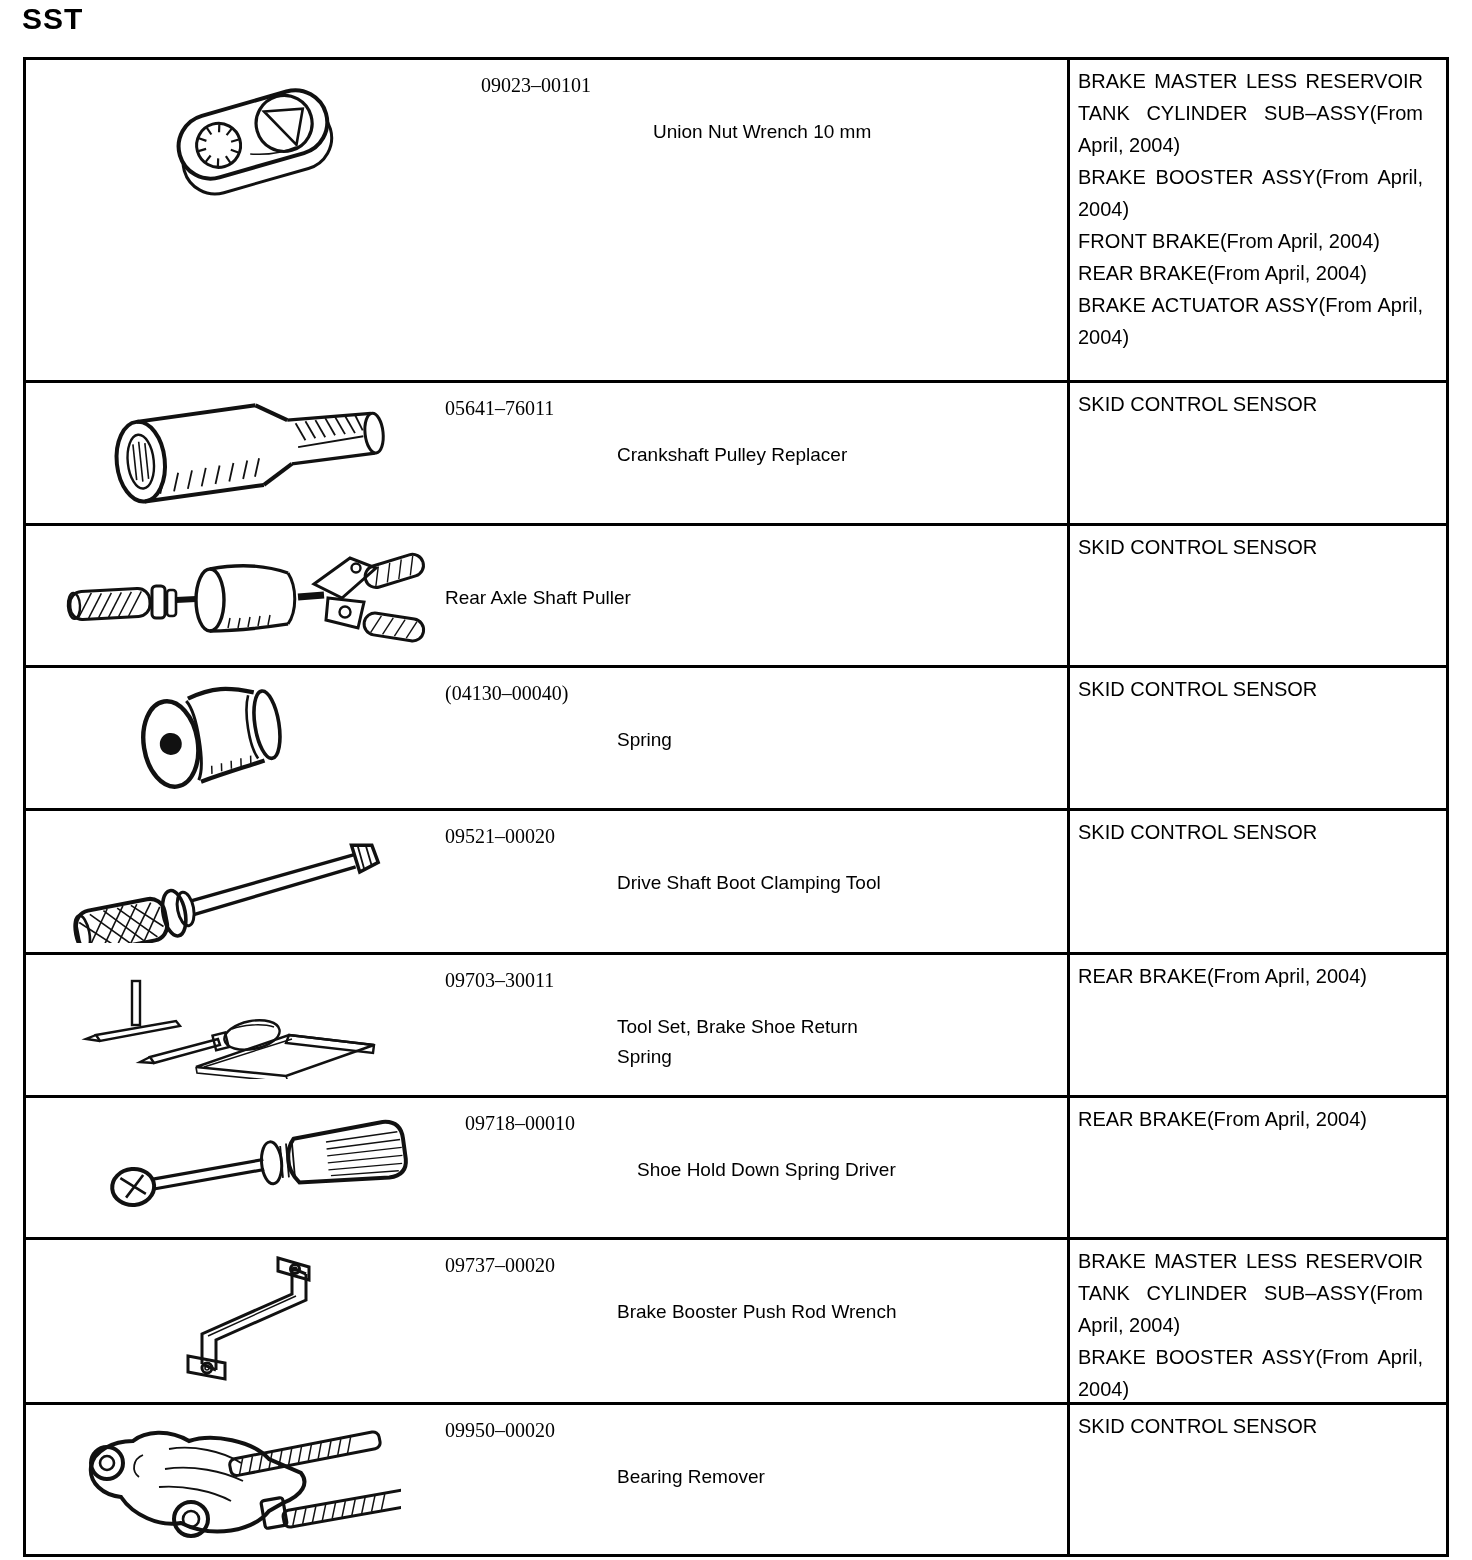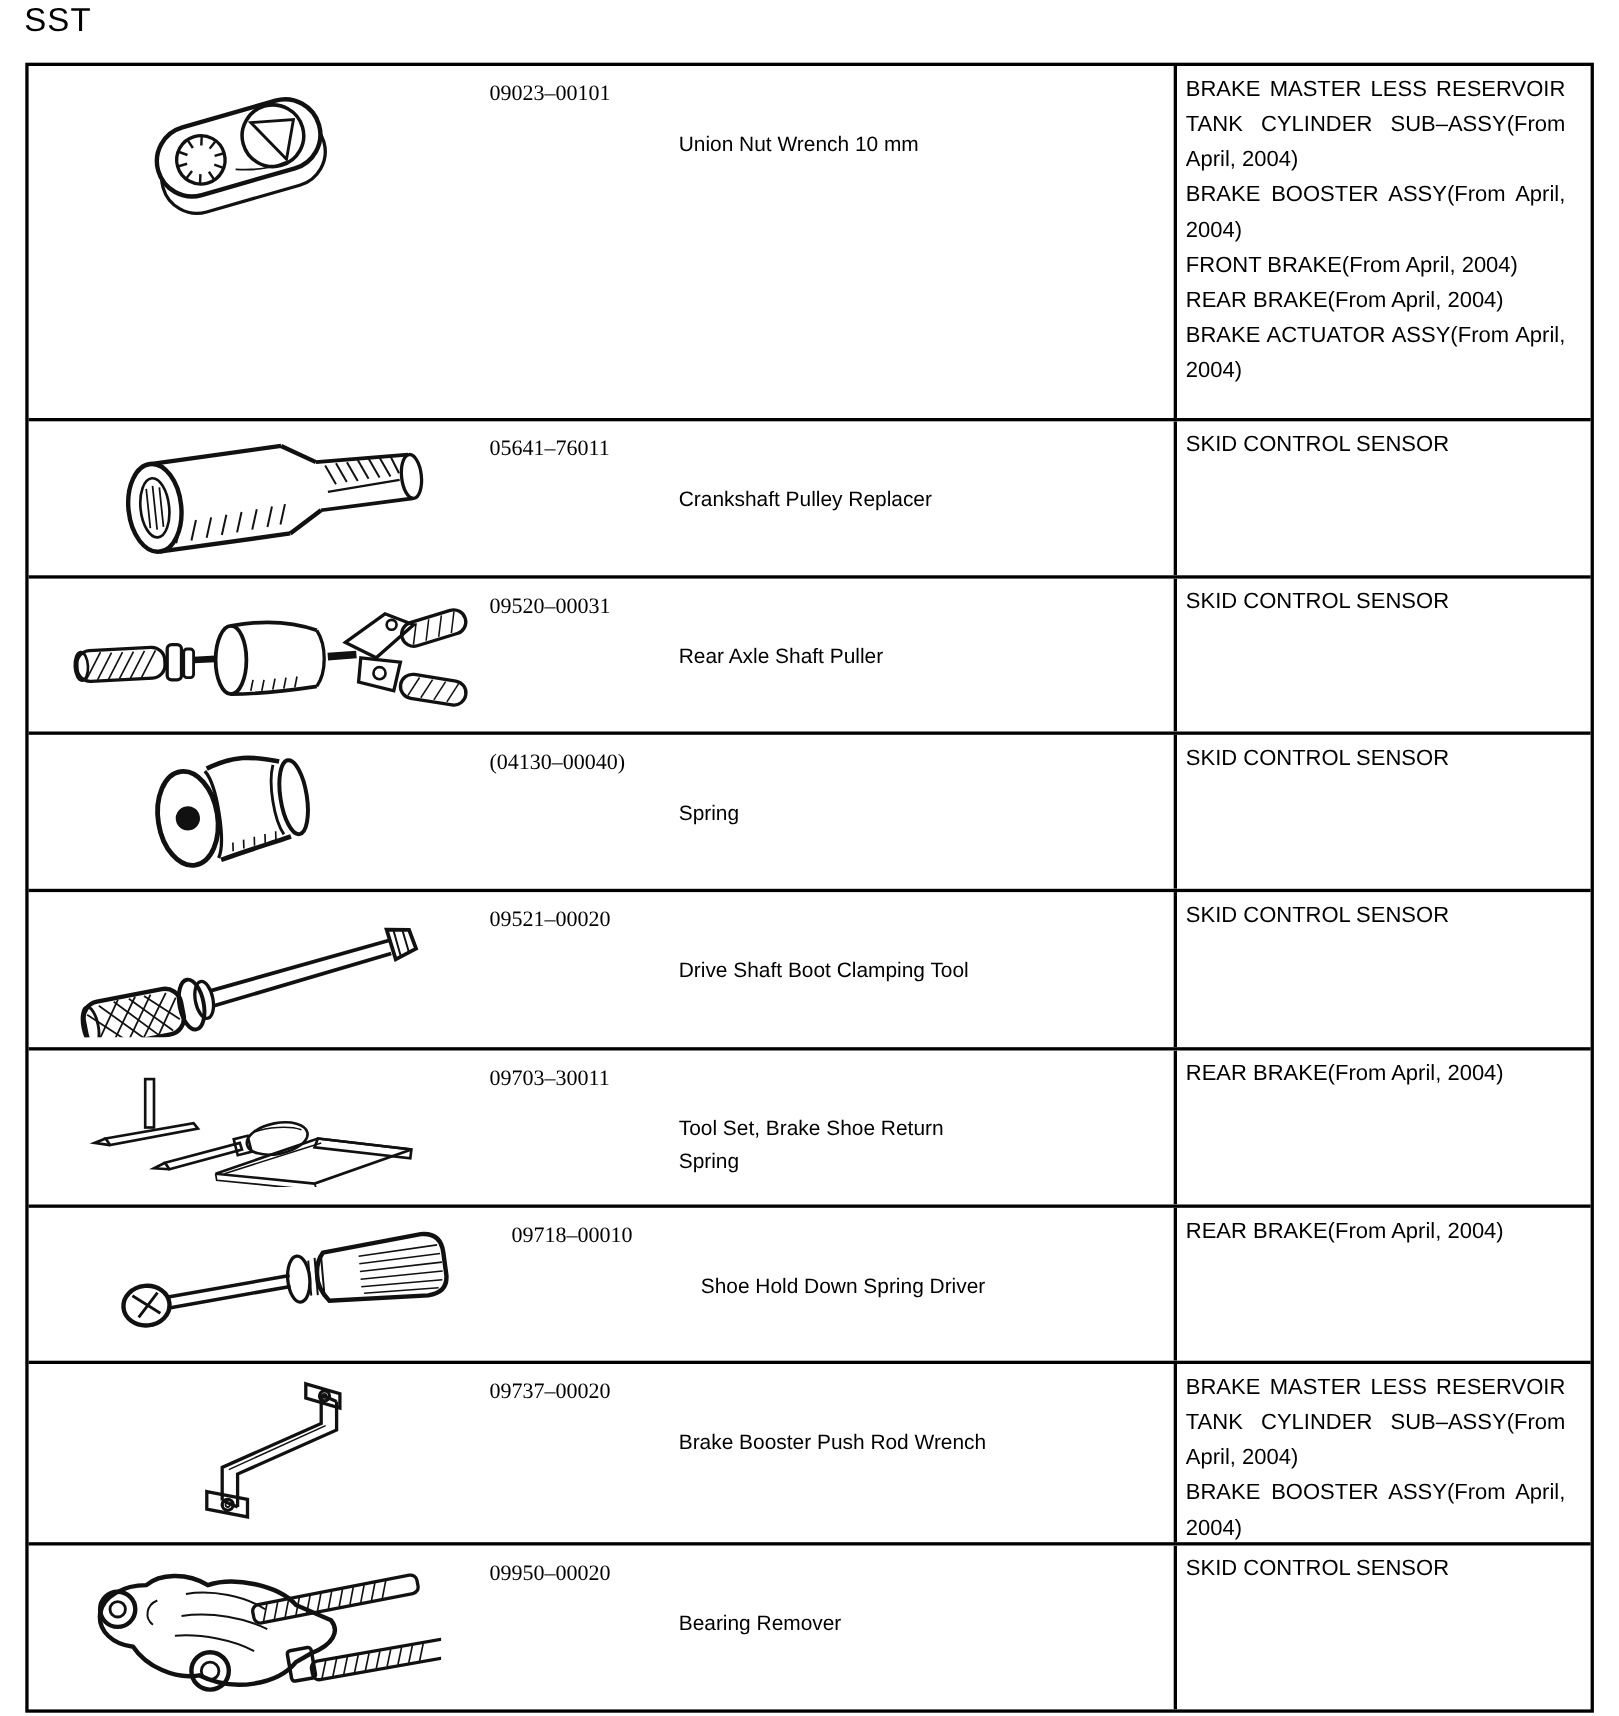--- a/index.html
+++ b/index.html
@@ -3,28 +3,28 @@
 <meta charset="utf-8">
 <style>
   html,body{margin:0;padding:0;background:#ffffff;}
   body{
     width:1472px;height:1560px;position:relative;
     font-family:"Liberation Sans", sans-serif;color:#000;
     -webkit-font-smoothing:none;
   }
   .page-title{
     position:absolute;left:22px;top:2px;
-    font-size:30px;font-weight:normal;letter-spacing:1px;
+    font-size:30px;font-weight:bold;letter-spacing:1px;
   }
   .sst-table{
     position:absolute;left:23px;top:57px;width:1426px;height:1500px;
     border:3px solid #000;box-sizing:border-box;background:#fff;
   }
   .row{display:flex;border-top:3px solid #000;overflow:hidden;}
-  .row:first-child{border-top:none;}
+  .row:first-child{border-top:none;padding-left:36px;}
   .cell{box-sizing:border-box;overflow:hidden;}
   .cell-illus{flex:0 0 419px;position:relative;}
   .cell-num{
     flex:0 0 172px;padding-top:12px;
     font-family:"Liberation Serif", serif;font-size:20px;line-height:26px;
   }
   .cell-name{
     flex:1 1 auto;padding-top:12px;padding-right:10px;
     font-size:19px;line-height:30px;white-space:pre-line;margin-top:45px;
   }
@@ -181,21 +181,20 @@
             <g class="ln" stroke-width="1.4">
               <path d="M310 96 L318 78"></path>
                 <path d="M322 96 L330 78"></path>
                 <path d="M334 96 L342 78"></path>
                 <path d="M346 96 L354 78"></path>
             </g>
           </g>
         </svg>
       </div>
     </div>
-    <div class="cell cell-num">09520–00031</div>
     <div class="cell cell-name">Rear Axle Shaft Puller</div>
     <div class="cell cell-uses">
       <div class="use">SKID CONTROL SENSOR</div>
     </div>
   </div>
 
   <div class="row" style="height:140px;">
     <div class="cell cell-illus">
       <div class="illus" style="left:100px;top:8px;width:190px;height:118px;">
         <svg viewBox="0 0 190 118">

